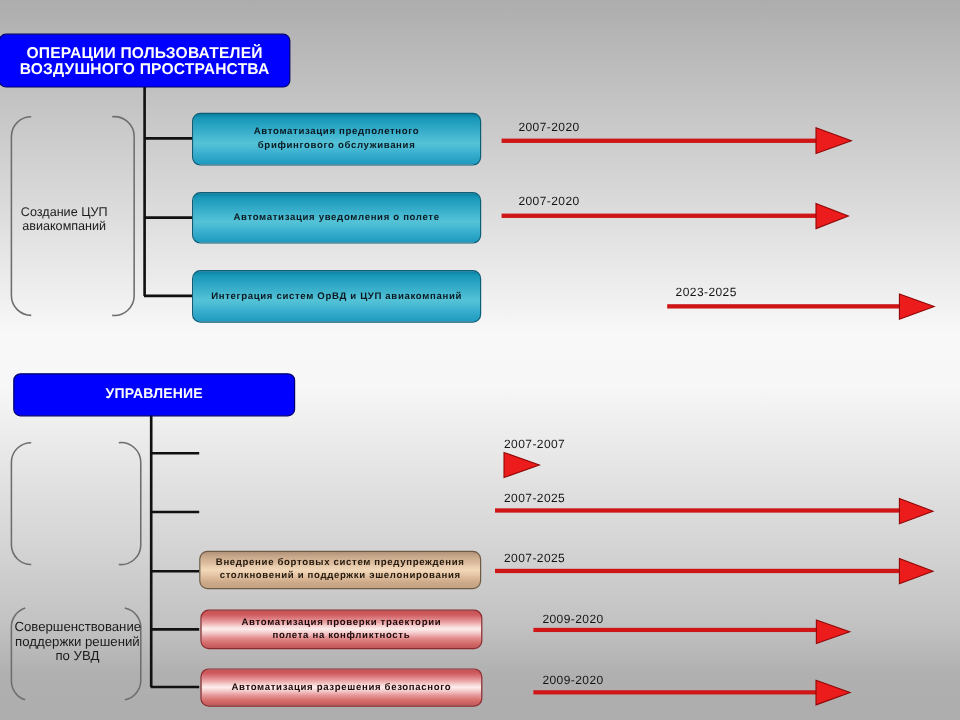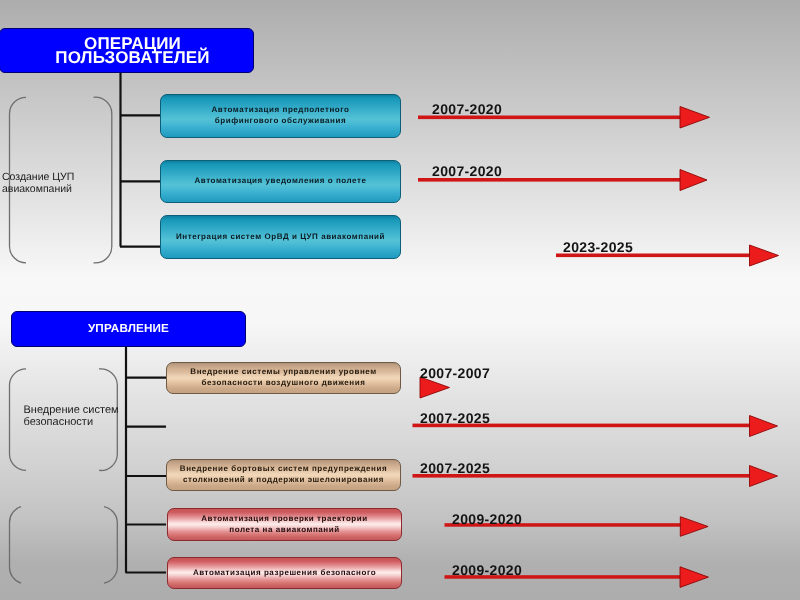--- a/index.html
+++ b/index.html
@@ -29,25 +29,25 @@
   .node.tan{background:linear-gradient(to bottom,
       #b2937a 0%,#c4a488 10%,#d3b293 21%,#dcbc9e 31%,#eacfb0 42%,#f2d8b8 50%,
       #e9cbab 60%,#d9b797 74%,#caa888 86%,#c4a282 100%);
     border:1px solid #6d5b45;color:#241a0d;}
   .node.pink{background:linear-gradient(to bottom,
       #c75457 0%,#ce5a5e 10%,#de8285 22%,#eaa4a5 31%,#f7d6d5 42%,#fdeeed 49%,
       #f3c9c8 60%,#e59497 72%,#d6736f 84%,#cd6264 92%,#c05a5c 100%);
     border:1px solid #8c2a2e;color:#200a0c;align-items:center;}
 
   
-  .bracket-lbl{position:absolute;color:#1b1b1b;line-height:12.2px;}
+  .bracket-lbl{position:absolute;color:#1b1b1b;text-align:center;line-height:12.2px;}
 
   
-  .yearlab{position:absolute;font-weight:bold;color:#141414;white-space:nowrap;
-    letter-spacing:.35px;font-size:14px;}
+  .yearlab{position:absolute;font-weight:normal;color:#141414;white-space:nowrap;
+    letter-spacing:.35px;font-size:10px;}
 
   svg.overlay{position:absolute;left:0;top:0;width:800px;height:600px;}
 </style>
 </head>
 <body>
 
 <div id="slide">
 
   <svg class="overlay" viewBox="0 0 800 600" xmlns="http://www.w3.org/2000/svg">
     <g fill="none" stroke="#111111" stroke-width="2.2">
@@ -105,81 +105,77 @@
         <rect x="444.5" y="523.2" width="238" height="3.5" fill="#cf1515"></rect>
         <path d="M680.3 516.7 L708.1 526.5 L680.3 536.3 Z" fill="#ec1c1c" stroke="#8f0606" stroke-width="0.9"></path>
       </g>
       <g>
         <rect x="444.5" y="575.2" width="238" height="3.5" fill="#cf1515"></rect>
         <path d="M680 566.8 L708.4 577.1 L680 587.4 Z" fill="#ec1c1c" stroke="#8f0606" stroke-width="0.9"></path>
       </g>
     </g>
   </svg>
 
-  <div class="banner" style="left:-1px;top:28px;width:241px;height:43px;font-size:17px;padding-left:12px;">
+  <div class="banner" style="left:-1px;top:28px;width:241px;height:43px;font-size:13px;">
     <span>
       <span>ОПЕРАЦИИ ПОЛЬЗОВАТЕЛЕЙ</span><br>
+      <span>ВОЗДУШНОГО ПРОСТРАНСТВА</span>
     </span>
   </div>
 
   <div class="bracket-lbl" style="left:2px;top:171px;width:103px;font-size:10.5px;">
     <span>Создание ЦУП</span><br>
     <span>авиакомпаний</span>
   </div>
 
   <div class="node cyan" style="left:160px;top:94px;width:239px;height:42px;font-size:8px;">
     <span class="tx">
       <span>Автоматизация предполетного</span><br>
       <span>брифингового обслуживания</span>
     </span>
   </div>
 
   <div class="node cyan" style="left:160px;top:160px;width:239px;height:41px;font-size:8px;">
     <span class="tx">Автоматизация уведомления о полете</span>
   </div>
 
-  <div class="node cyan" style="left:160px;top:215px;width:239px;height:42px;font-size:8px;">
+  <div class="node cyan" style="left:160px;top:225px;width:239px;height:42px;font-size:8px;">
     <span class="tx">Интеграция систем ОрВД и ЦУП авиакомпаний</span>
   </div>
 
   <div class="yearlab" style="left:432px;top:101px;">2007-2020</div>
   <div class="yearlab" style="left:432px;top:163px;">2007-2020</div>
   <div class="yearlab" style="left:563px;top:239px;">2023-2025</div>
 
   <div class="banner" style="left:11px;top:311px;width:233px;height:34px;font-size:11.7px;text-align:right;">
     <span>
       <span>УПРАВЛЕНИЕ</span><br>
     </span>
   </div>
 
-  <div class="bracket-lbl" style="left:23.5px;top:404px;width:110px;font-size:11px;text-align:left;">
-    <span>Внедрение систем</span><br>
-    <span>безопасности</span>
+
+  <div class="bracket-lbl" style="left:12px;top:517px;width:105px;font-size:11px;">
+    <span>Совершенствование</span><br>
+    <span>поддержки решений</span><br>
+    <span>по УВД</span>
   </div>
 
-
-  <div class="node tan" style="left:166px;top:362px;width:233px;height:30px;font-size:8px;">
-    <span class="tx">
-      <span>Внедрение системы управления уровнем</span><br>
-      <span>безопасности воздушного движения</span>
-    </span>
-  </div>
 
 
   <div class="node tan" style="left:166px;top:459px;width:233px;height:30px;font-size:8px;align-items:center;">
     <span class="tx">
       <span>Внедрение бортовых систем  предупреждения</span><br>
       <span>столкновений и поддержки эшелонирования</span>
     </span>
   </div>
 
   <div class="node pink" style="left:167px;top:508px;width:233px;height:31px;font-size:8px;">
     <span class="tx">
       <span>Автоматизация проверки траектории</span><br>
-      <span>полета на авиакомпаний</span>
+      <span>полета на конфликтность</span>
     </span>
   </div>
 
   <div class="node pink" style="left:167px;top:557.3px;width:233px;height:30px;font-size:8px;">
     <span class="tx">Автоматизация разрешения безопасного</span>
   </div>
 
   <div class="yearlab" style="left:420px;top:365px;">2007-2007</div>
   <div class="yearlab" style="left:420px;top:410px;">2007-2025</div>
   <div class="yearlab" style="left:420px;top:460px;">2007-2025</div>

